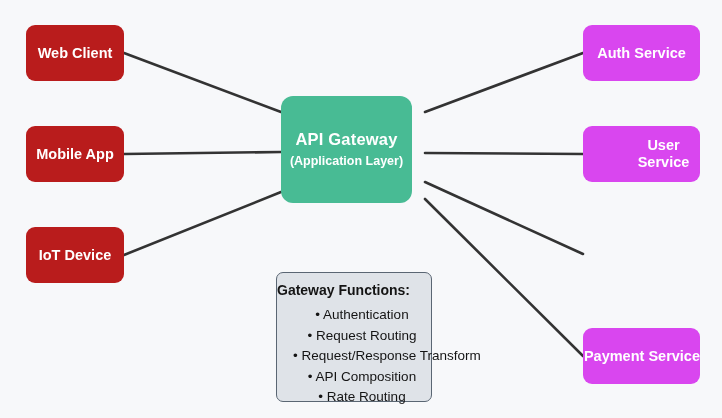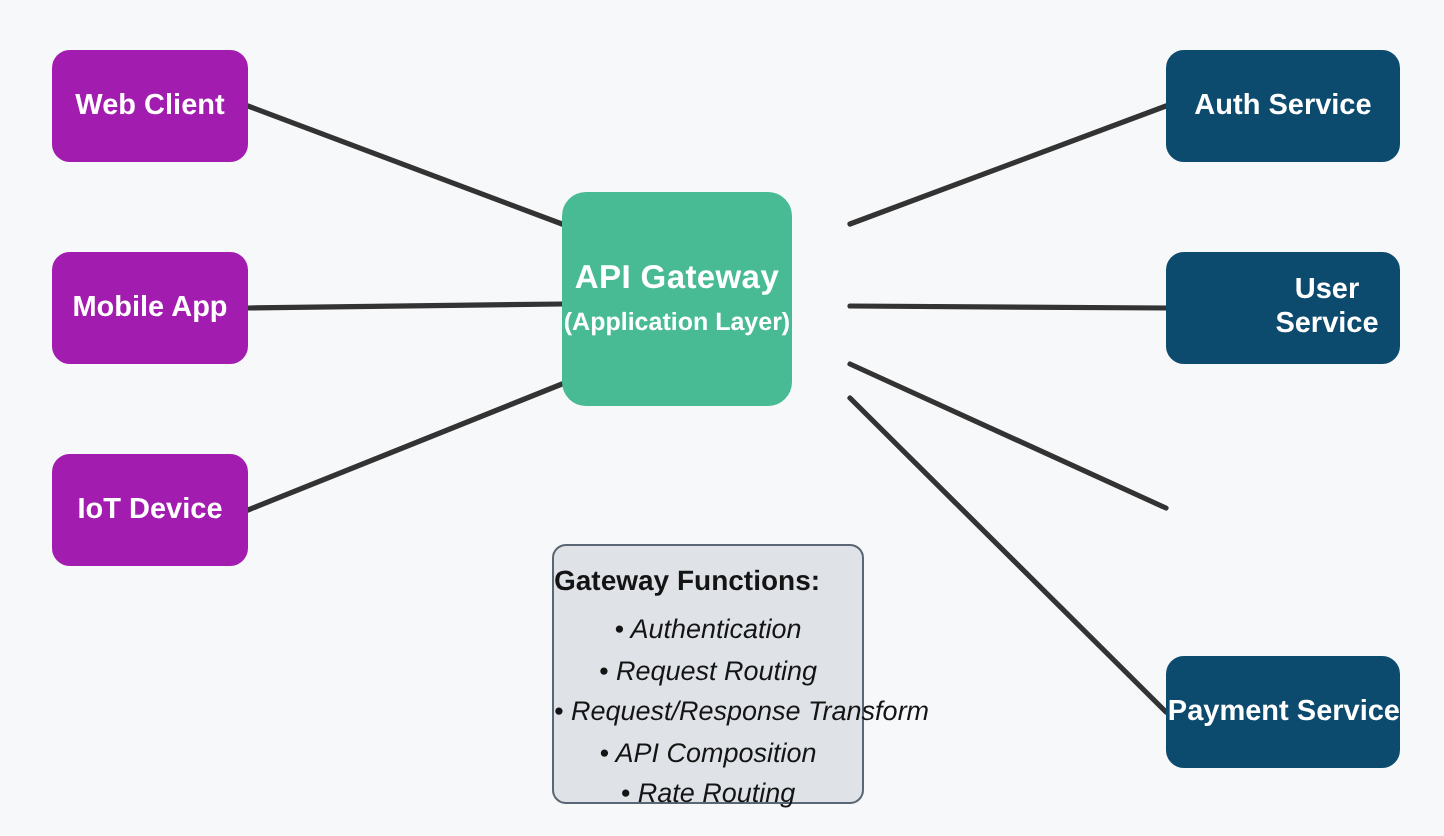--- a/index.html
+++ b/index.html
@@ -33,38 +33,38 @@
     flex-direction: column;
     align-items: center;
     justify-content: center;
     border-radius: 9px;
     color: #ffffff;
     text-align: center;
     line-height: 1.15;
     z-index: 2;
   }
   .node-client {
-    background: #a21caf;
+    background: #b91c1c;
     width: 98px;
     height: 56px;
     font-size: 14.5px;
     font-weight: bold;
   }
   .node-service {
-    background: #0c4a6e;
+    background: #d946ef;
     width: 117px;
     height: 56px;
     font-size: 14.5px;
     font-weight: bold;
   }
   .node-gateway {
     background: #48bb94;
     left: 281px;
     top: 96px;
-    width: 115px;
+    width: 131px;
     height: 107px;
     border-radius: 12px;
   }
   .gateway-title {
     font-size: 16.5px;
     font-weight: bold;
     letter-spacing: 0.2px;
   }
   .gateway-subtitle {
     font-size: 12.5px;
@@ -93,24 +93,23 @@
     padding-top: 9px;
   }
   .panel-title {
     font-size: 14px;
     font-weight: bold;
     color: #141414;
     text-align: left;
     white-space: nowrap;
   }
   .panel-list {
-    margin: 7px 0 0 0;
+    margin: 7px 0 0 16px;
     padding: 0;
     list-style: none;
-    font-style: italic;
   }
   .panel-list li {
     font-size: 13.5px;
     color: #141414;
     text-align: center;
     white-space: nowrap;
     line-height: 1.52;
   }
 </style>
 </head>

